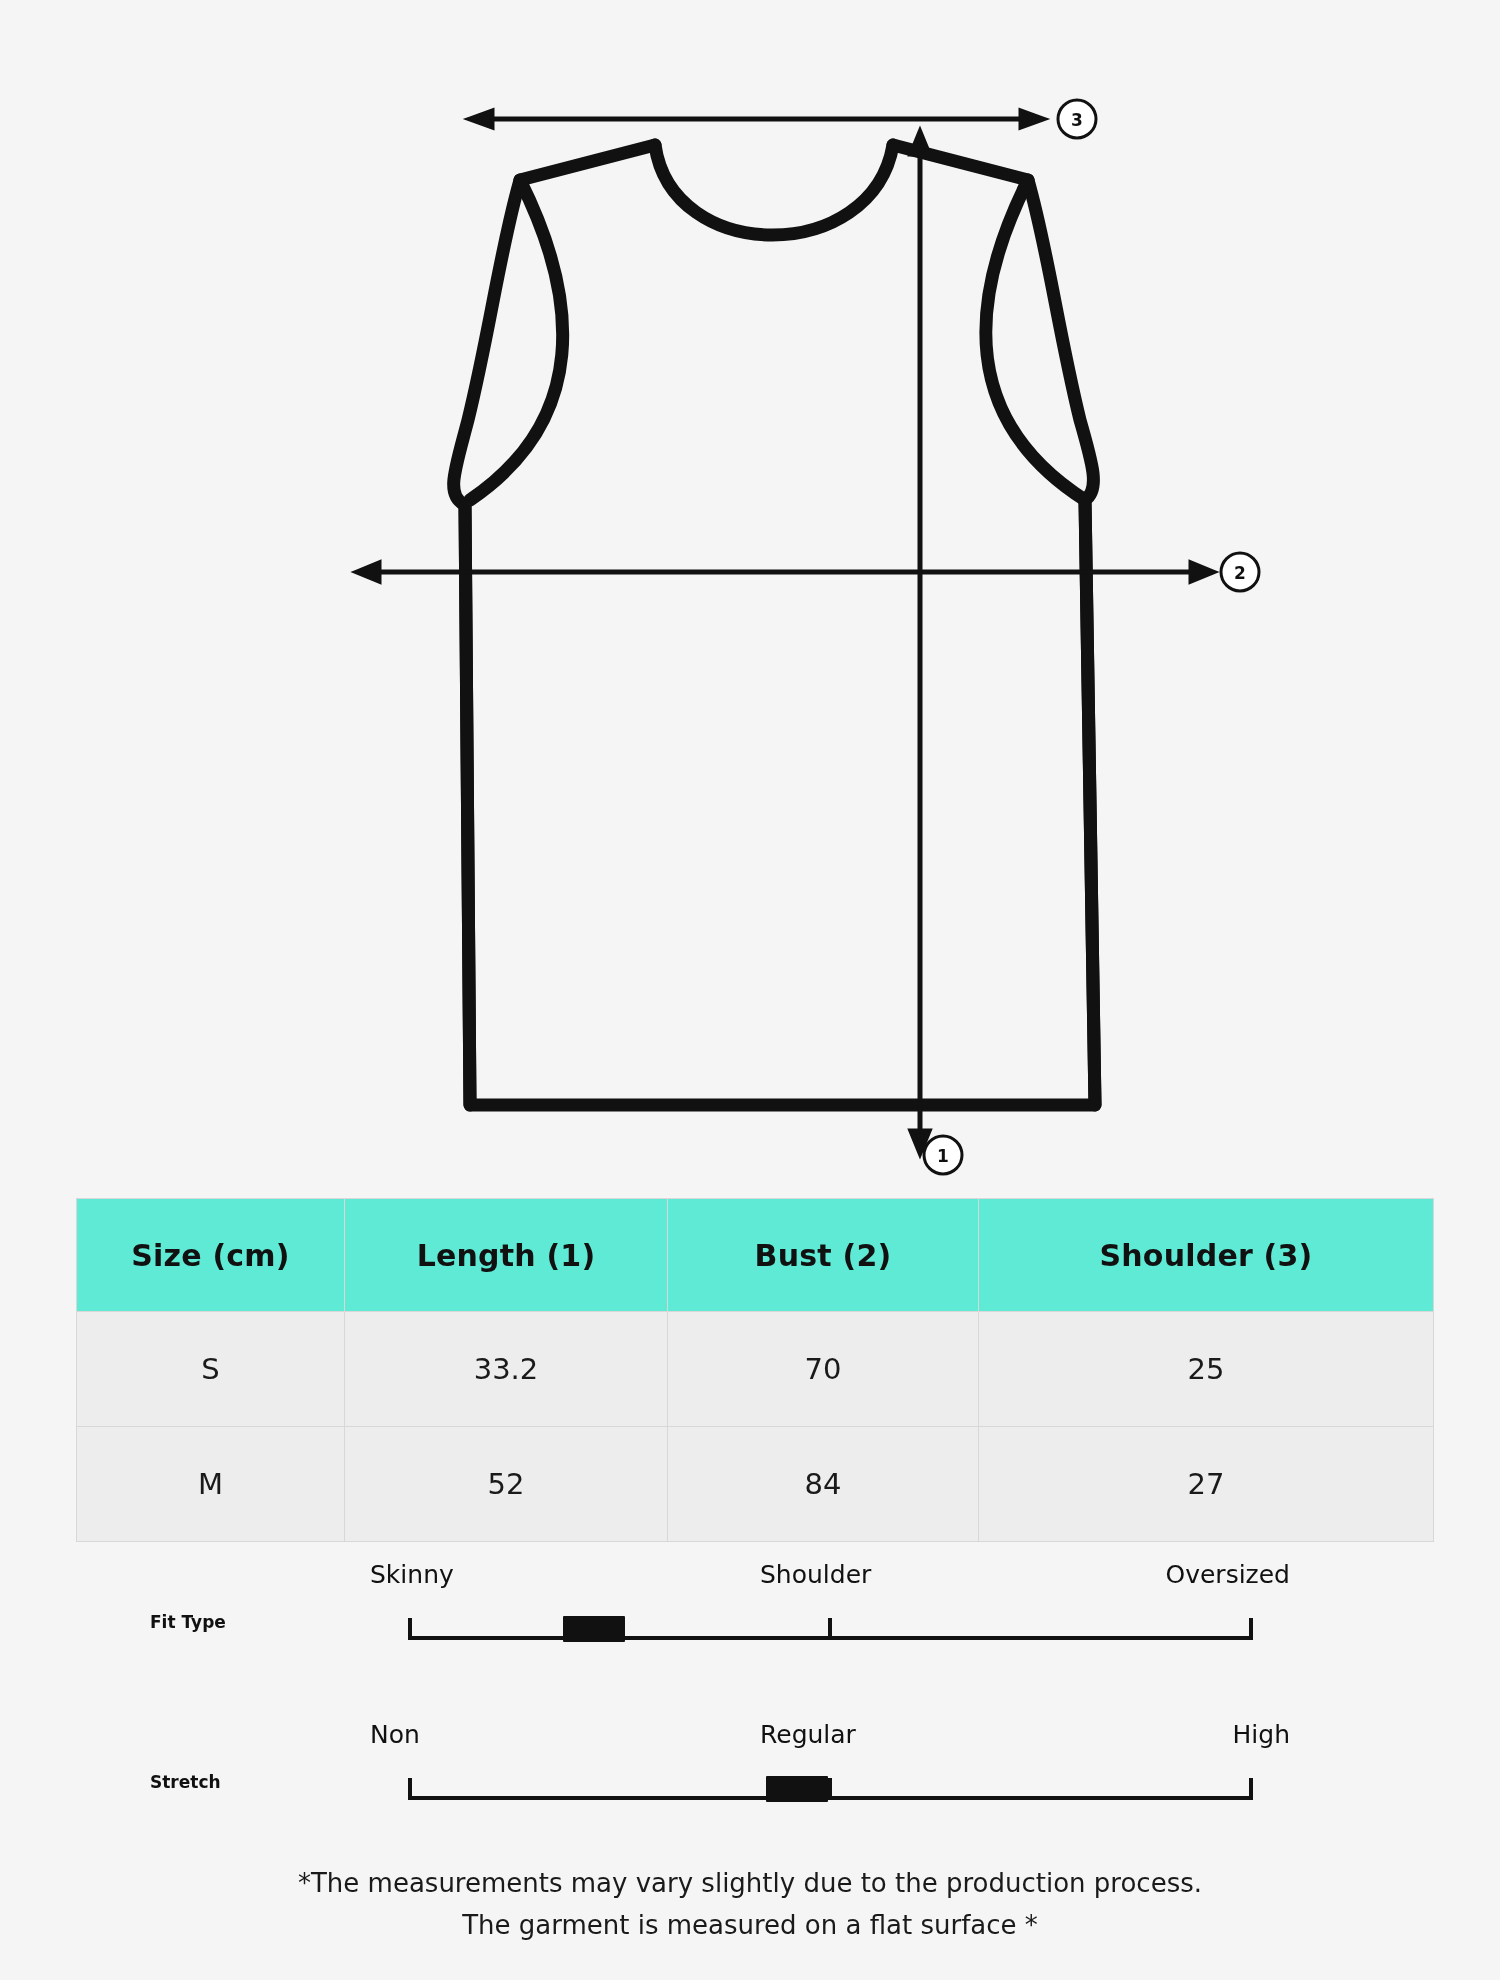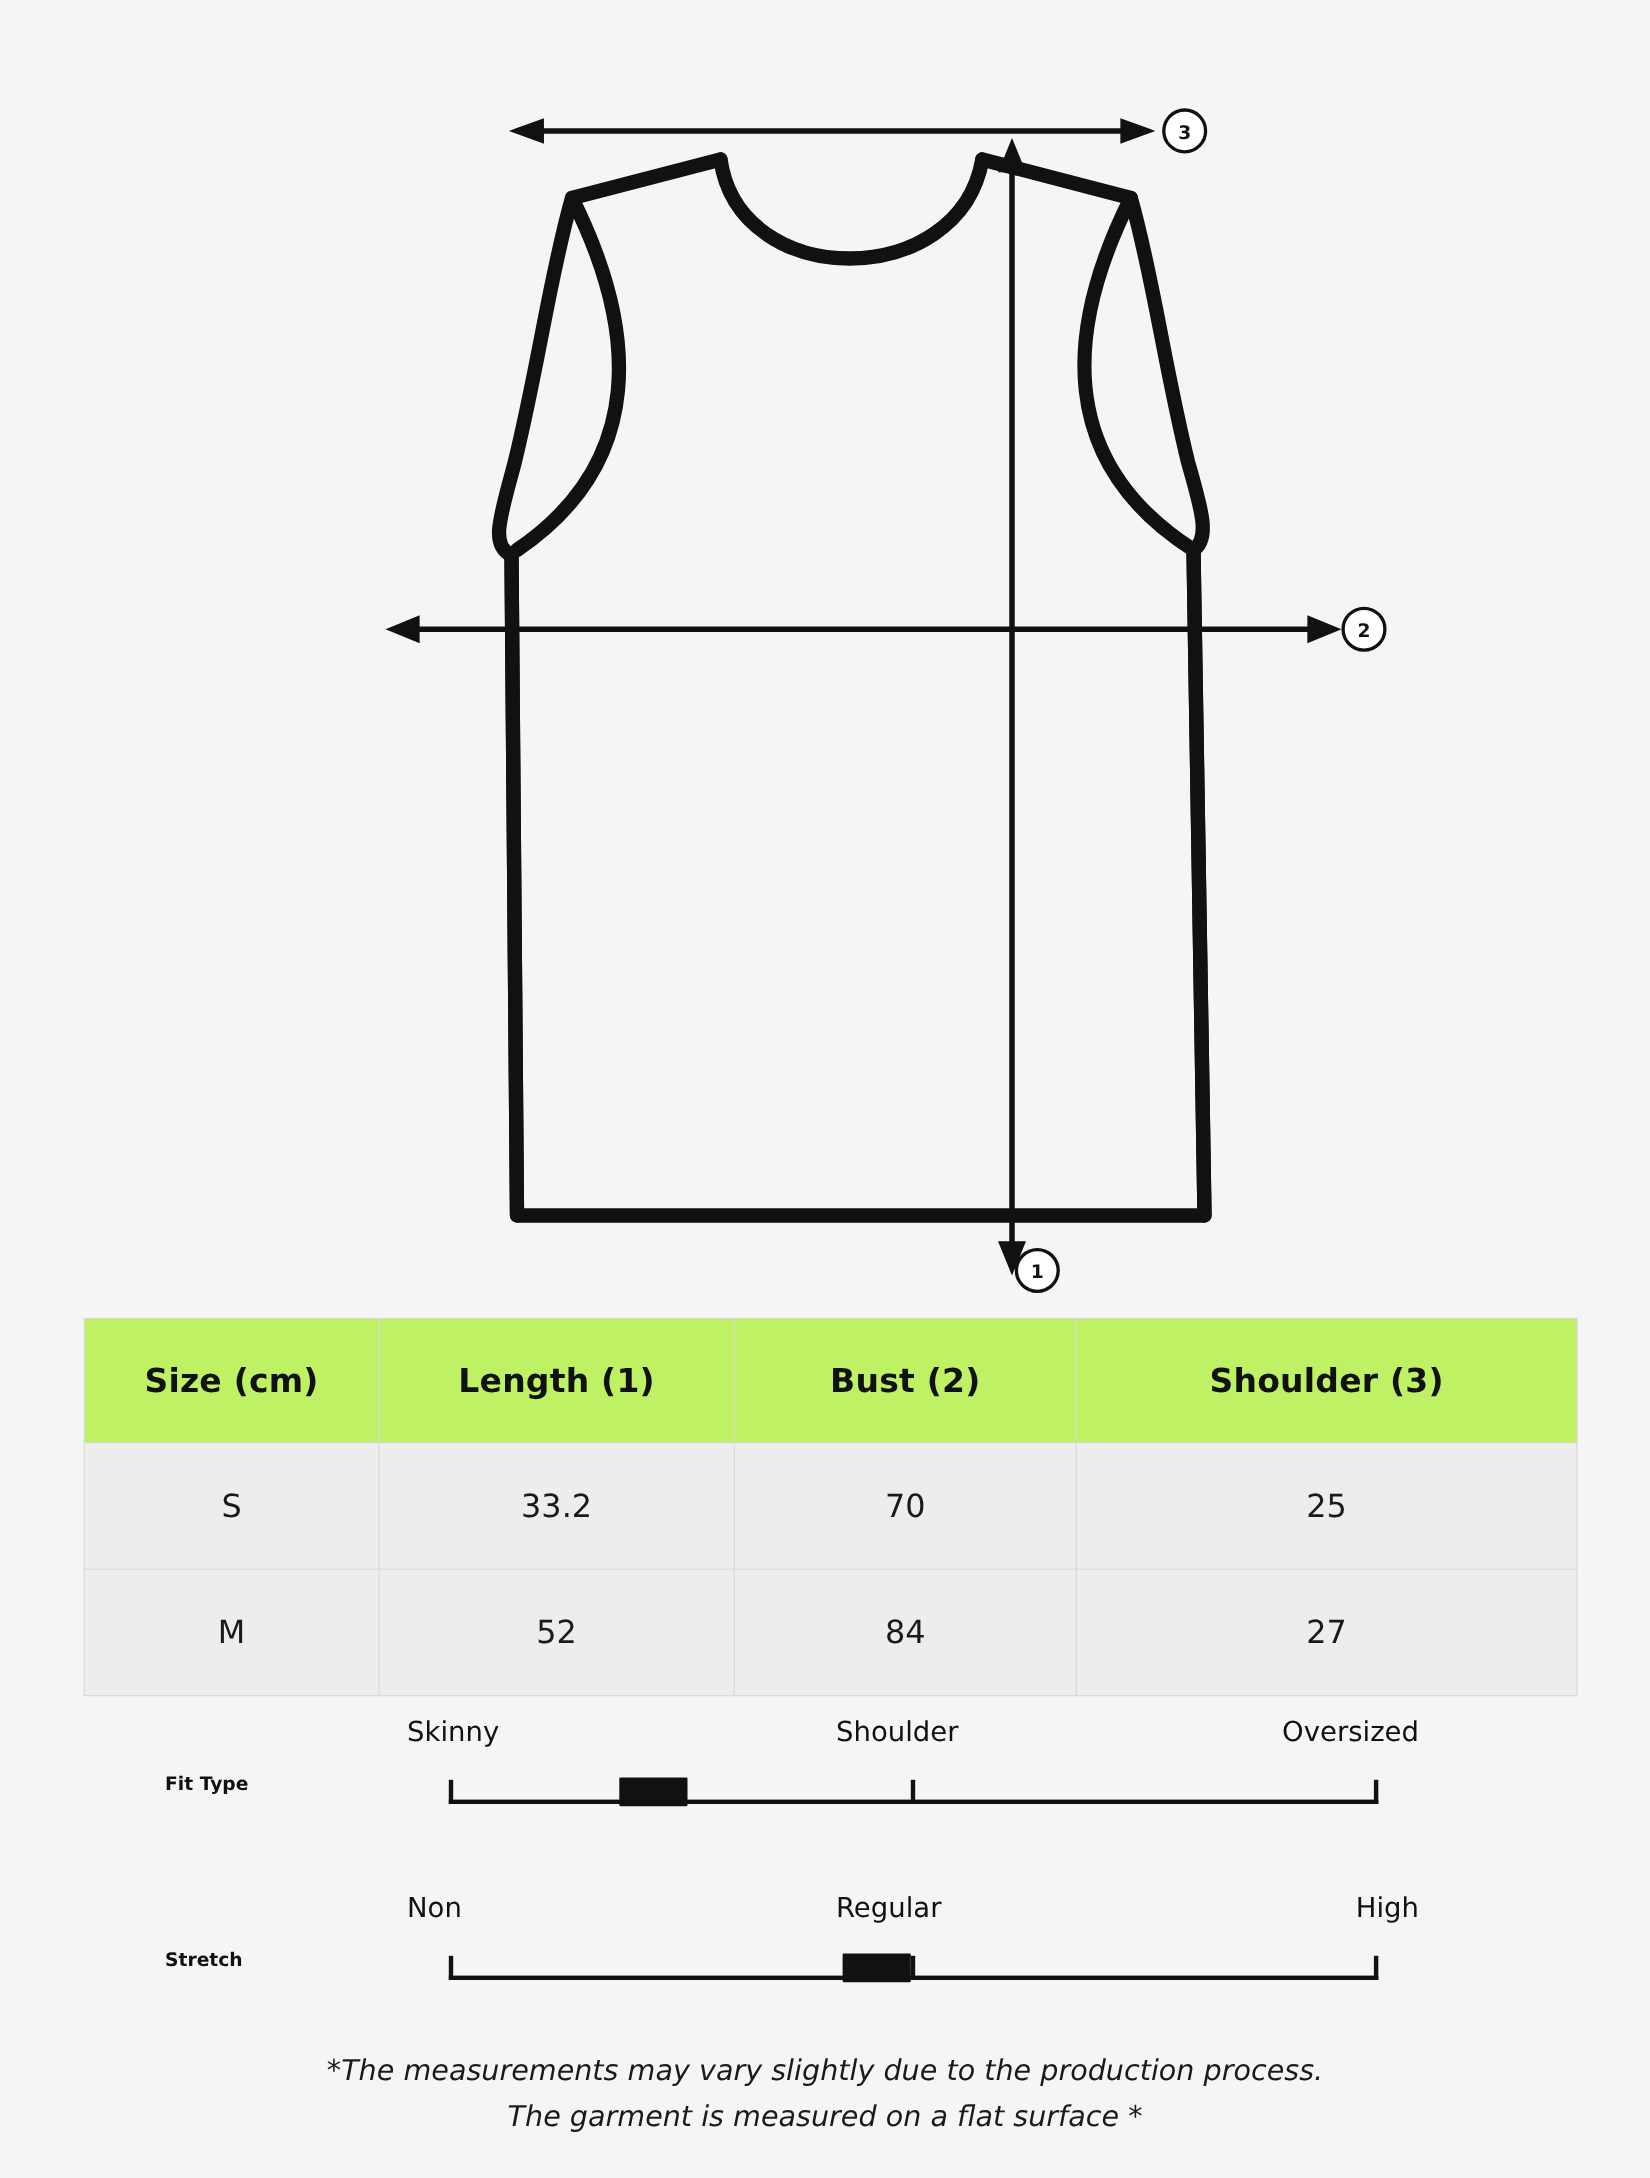--- a/index.html
+++ b/index.html
@@ -42,21 +42,21 @@
     width: 1345px;
     border-collapse: collapse;
     table-layout: fixed;
   }
   .size-table th, .size-table td {
     border: 1px solid #d8d8d8;
     text-align: center;
     font-weight: normal;
   }
   .size-table th {
-    background: #bef264;
+    background: #5eead4;
     color: #111;
     font-weight: bold;
     font-size: 30px;
     height: 110px;
     letter-spacing: .2px;
   }
   .size-table td {
     background: #ededed;
     font-size: 29px;
     height: 112px;
@@ -139,21 +139,20 @@
   
   .footnote {
     position: absolute;
     left: 0;
     top: 1862px;
     width: 1500px;
     text-align: center;
     font-size: 26px;
     line-height: 42px;
     color: #1a1a1a;
-    font-style: italic;
   }
 </style>
 </head>
 <body>
 
 <div class="page">
 
   <div class="diagram-wrap">
     <svg viewBox="0 0 1500 1185" xmlns="http://www.w3.org/2000/svg">
 

